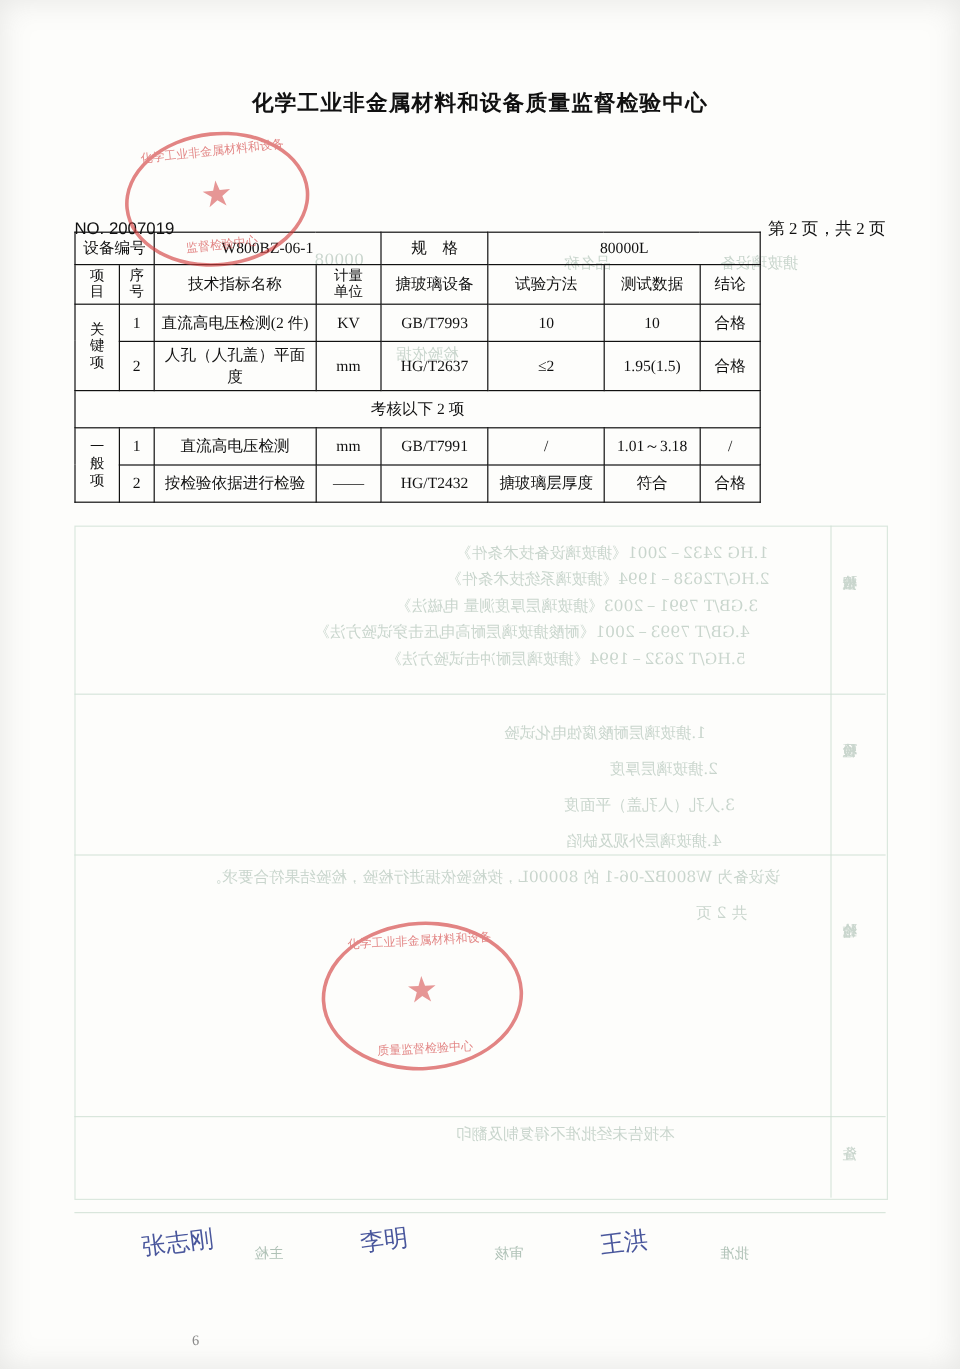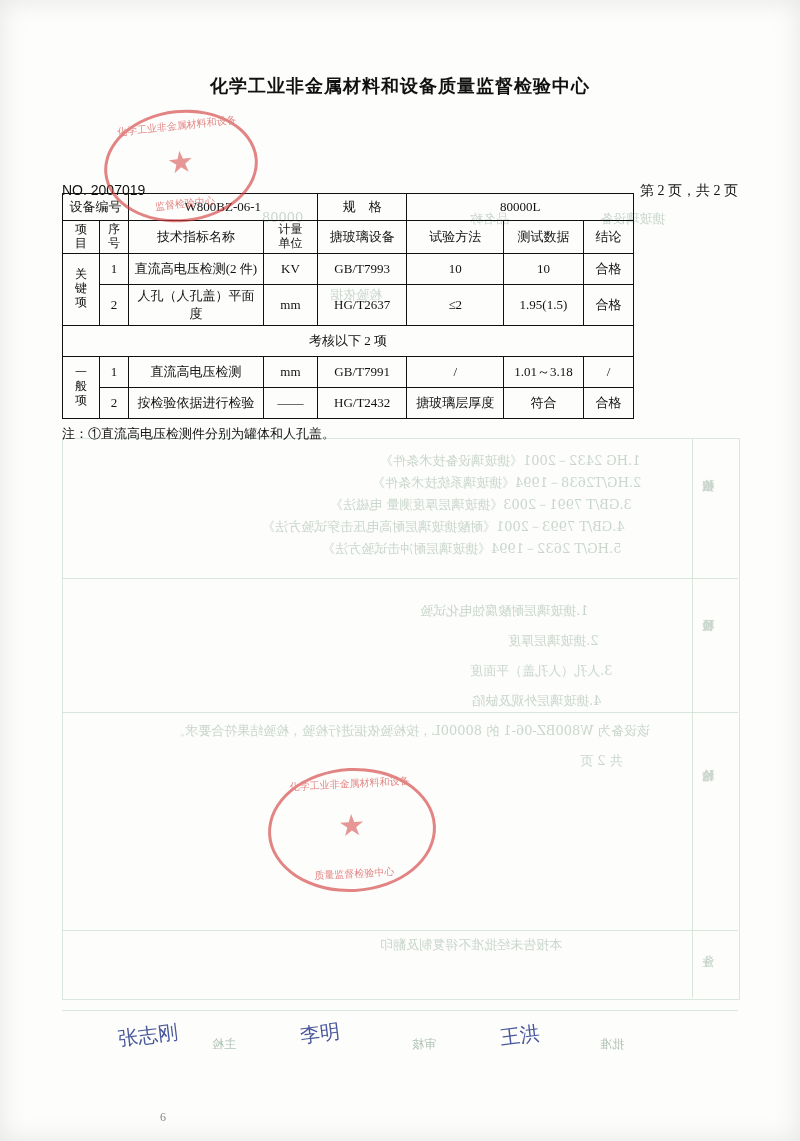--- a/index.html
+++ b/index.html
@@ -322,21 +322,20 @@
         <td class="tall">按检验依据进行检验</td>
         <td class="tall">——</td>
         <td class="tall">HG/T2432</td>
         <td class="tall">搪玻璃层厚度</td>
         <td class="tall">符合</td>
         <td class="tall">合格</td>
       </tr>
     </tbody>
   </table>
 
-  <div class="note">注：①直流高电压检测件分别为罐体和人孔盖。</div>
 
   <div class="stamp stamp-top">
     <div class="stamp-text-top">化学工业非金属材料和设备</div>
     <div class="stamp-star">★</div>
     <div class="stamp-text-bottom">监督检验中心</div>
   </div>
 
   <div class="stamp stamp-bottom">
     <div class="stamp-text-top">化学工业非金属材料和设备</div>
     <div class="stamp-star">★</div>

